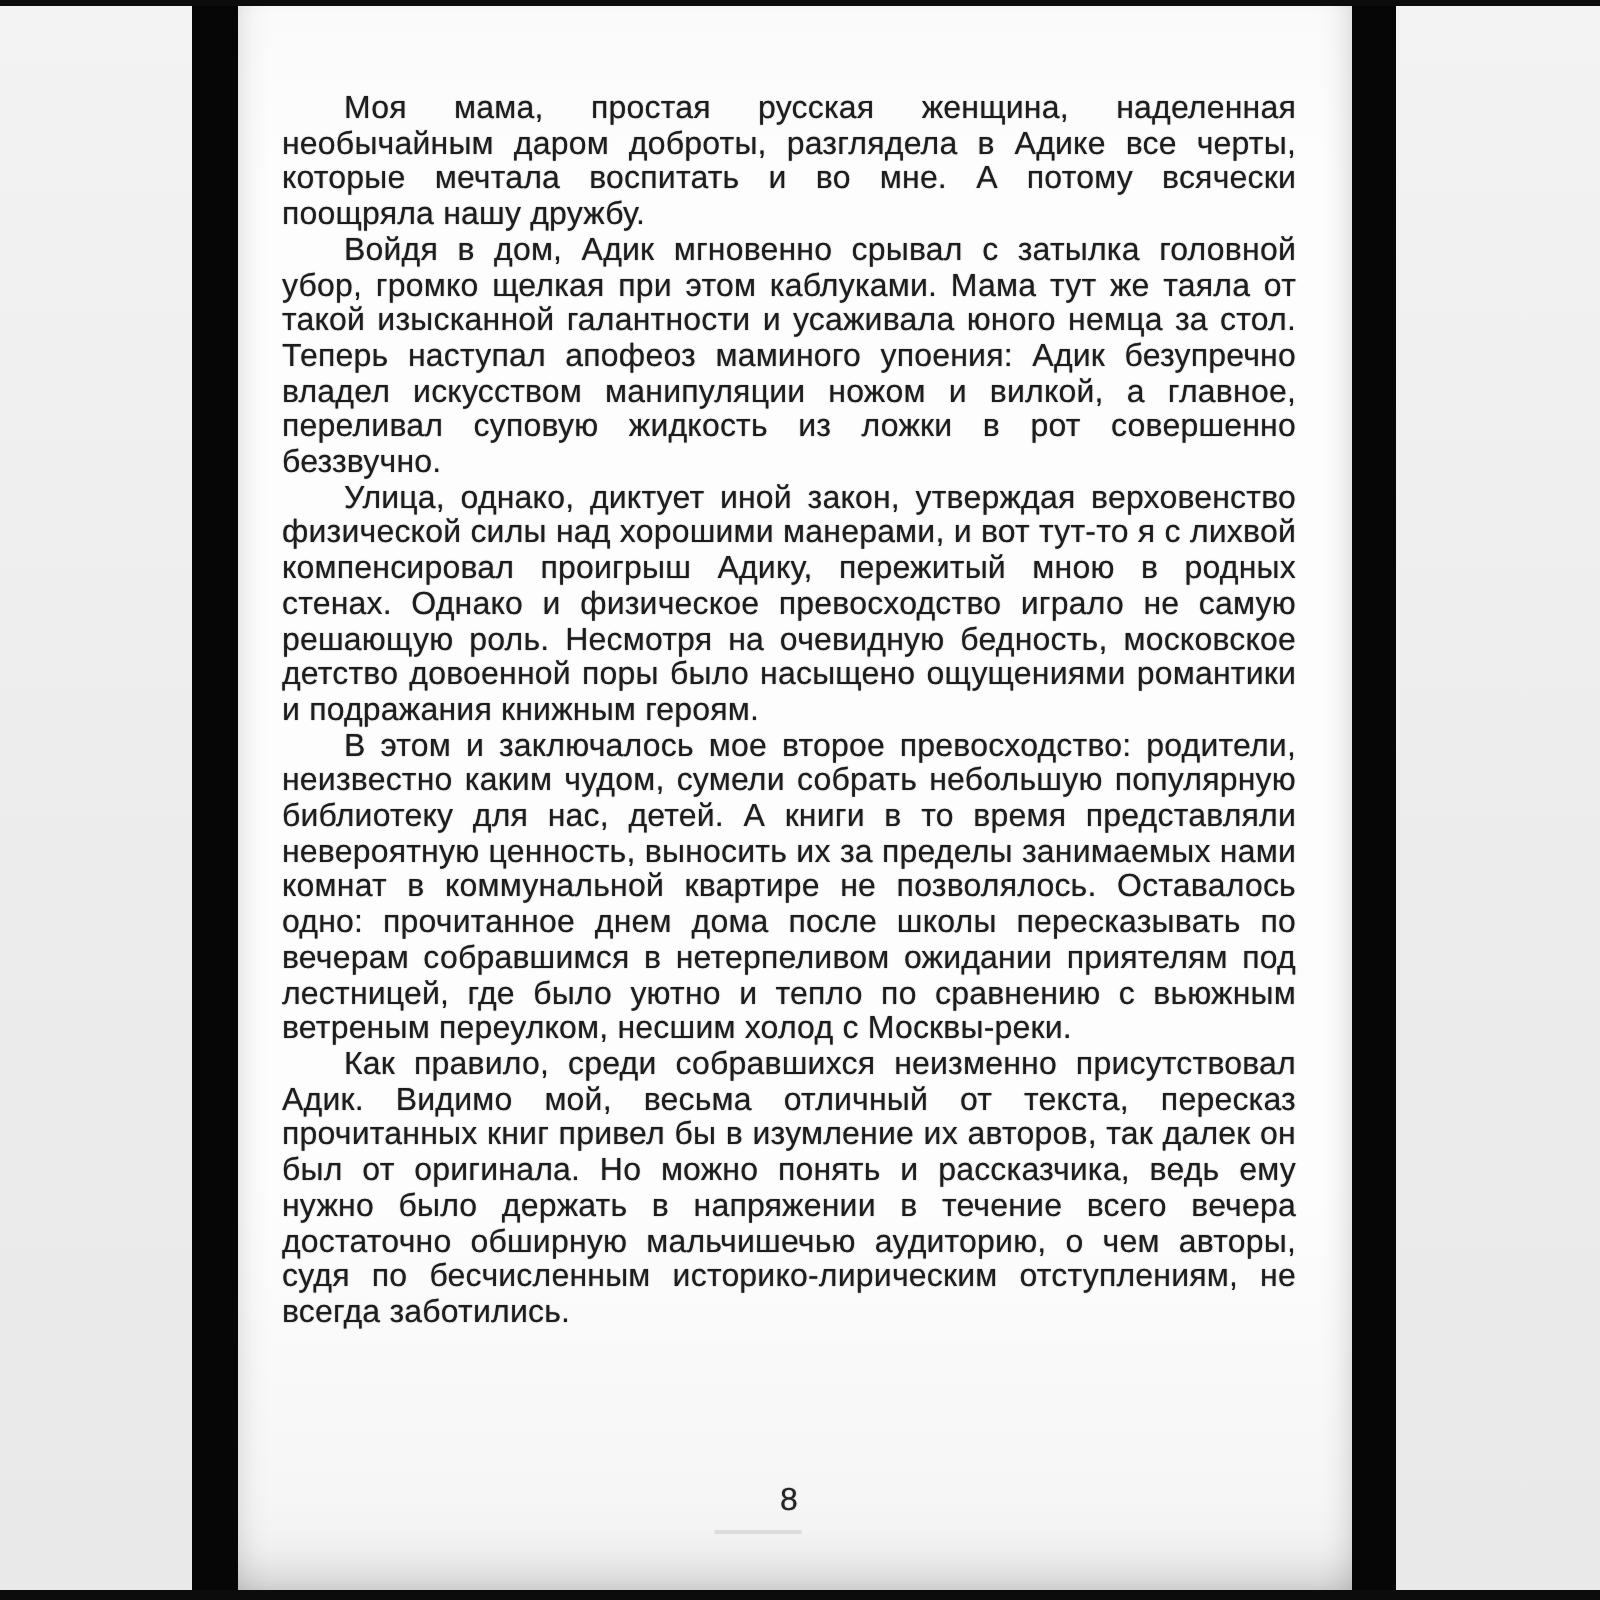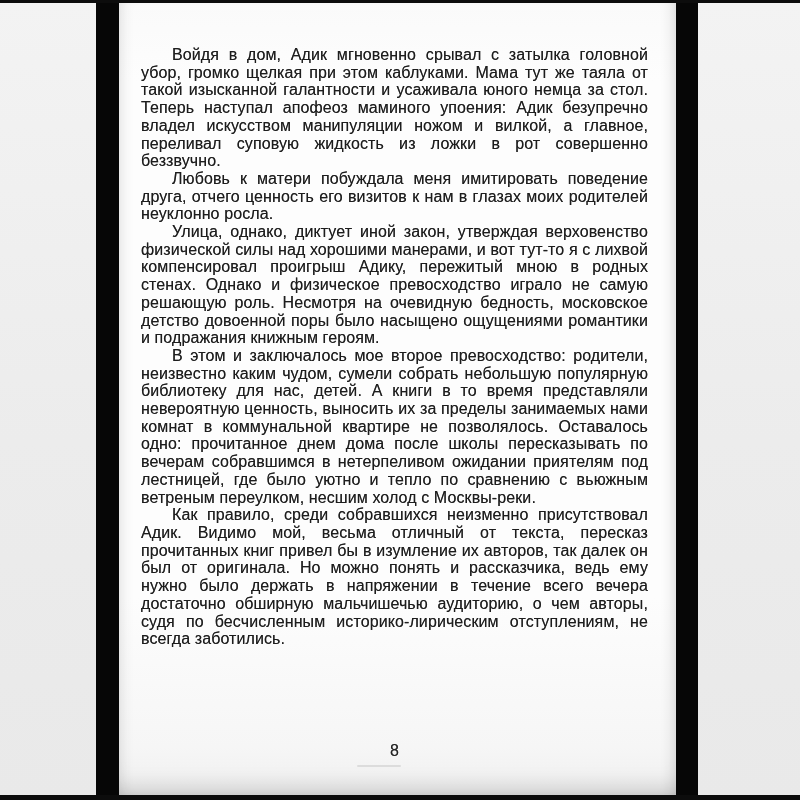--- a/index.html
+++ b/index.html
@@ -90,22 +90,22 @@
 </head>
 <body>
 
 <div class="stage">
   <div class="edge edge-top"></div>
   <div class="bar bar-left"></div>
   <div class="bar bar-right"></div>
 
   <div class="page">
     <div class="text-block">
+      <p>Моя мама, простая русская женщина, наделенная необычайным даром доброты, разглядела в Адике все черты, которые мечтала воспитать и во мне. А потому всячески поощряла нашу дружбу.</p>
       <p>Войдя в дом, Адик мгновенно срывал с затылка головной убор, громко щелкая при этом каблуками. Мама тут же таяла от такой изысканной галантности и усаживала юного немца за стол. Теперь наступал апофеоз маминого упоения: Адик безупречно владел искусством манипуляции ножом и вилкой, а главное, переливал суповую жидкость из ложки в рот совершенно беззвучно.</p>
-      <p>Любовь к матери побуждала меня имитировать поведение друга, отчего ценность его визитов к нам в глазах моих родителей неуклонно росла.</p>
       <p>Улица, однако, диктует иной закон, утверждая верховенство физической силы над хорошими манерами, и вот тут-то я с лихвой компенсировал проигрыш Адику, пережитый мною в родных стенах. Однако и физическое превосходство играло не самую решающую роль. Несмотря на очевидную бедность, московское детство довоенной поры было насыщено ощущениями романтики и подражания книжным героям.</p>
       <p>В этом и заключалось мое второе превосходство: родители, неизвестно каким чудом, сумели собрать небольшую популярную библиотеку для нас, детей. А книги в то время представляли невероятную ценность, выносить их за пределы занимаемых нами комнат в коммунальной квартире не позволялось. Оставалось одно: прочитанное днем дома после школы пересказывать по вечерам собравшимся в нетерпеливом ожидании приятелям под лестницей, где было уютно и тепло по сравнению с вьюжным ветреным переулком, несшим холод с Москвы-реки.</p>
       <p>Как правило, среди собравшихся неизменно присутствовал Адик. Видимо мой, весьма отличный от текста, пересказ прочитанных книг привел бы в изумление их авторов, так далек он был от оригинала. Но можно понять и рассказчика, ведь ему нужно было держать в напряжении в течение всего вечера достаточно обширную мальчишечью аудиторию, о чем авторы, судя по бесчисленным историко-лирическим отступлениям, не всегда заботились.</p>
     </div>
     <div class="folio">8</div>
     <div class="scan-artifact"></div>
   </div>
 
   <div class="edge edge-bottom"></div>
 </div>

